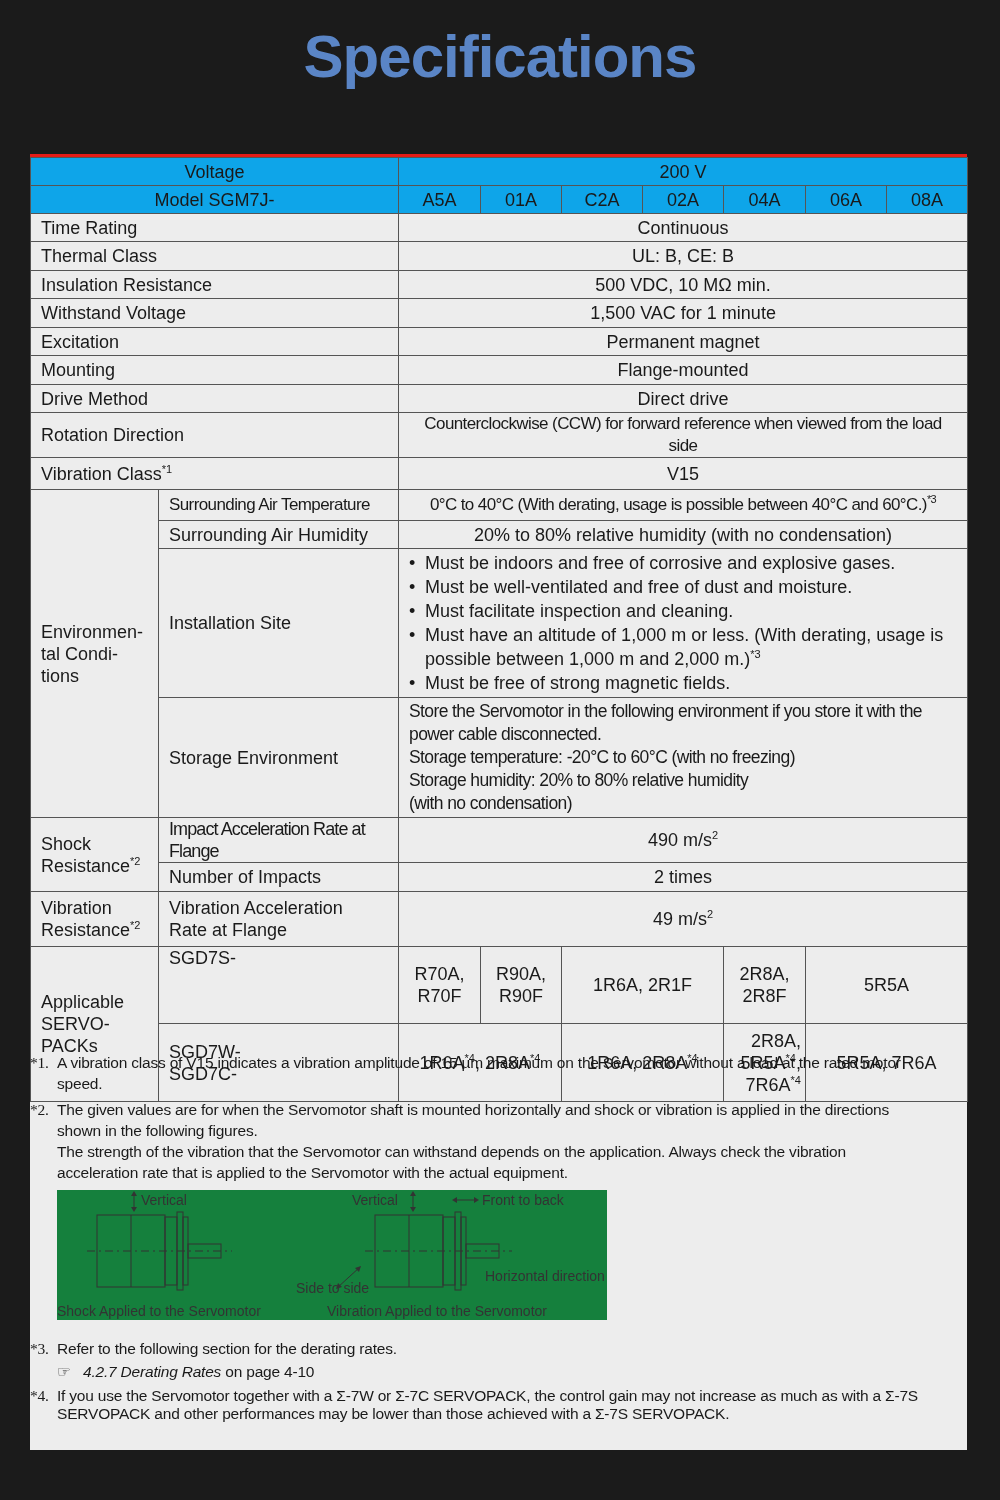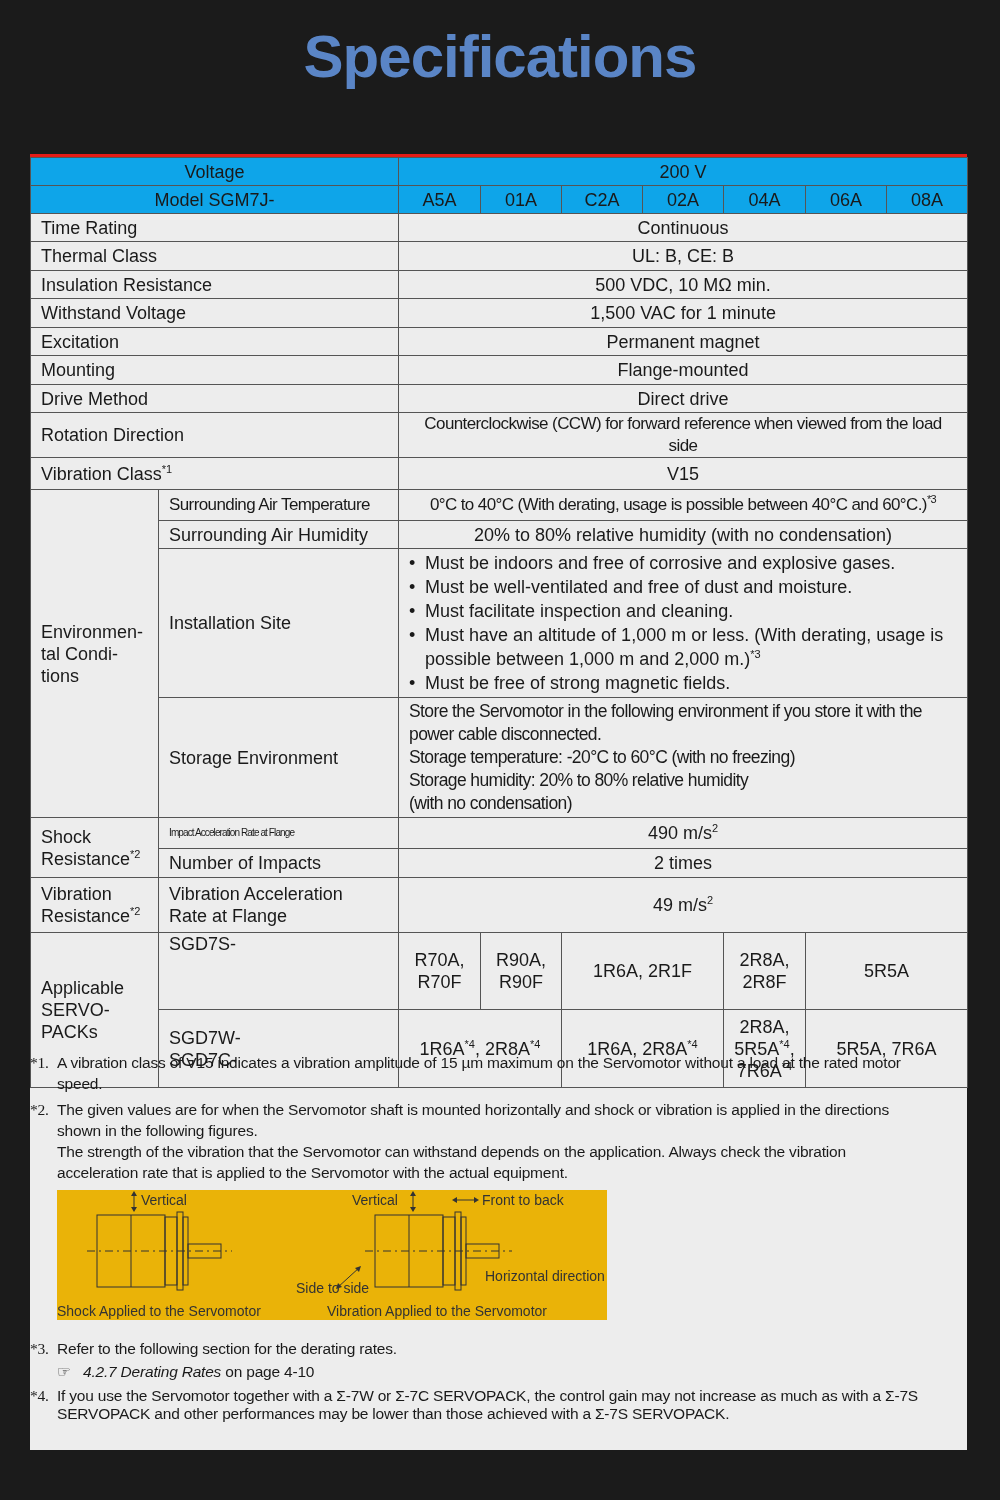--- a/index.html
+++ b/index.html
@@ -7,29 +7,29 @@
          font-family:"Liberation Sans", sans-serif; color:#1a1a1a; }
   .title { position:absolute; top:22px; left:0; width:1000px; text-align:center;
            font-family:"Liberation Sans", sans-serif; font-weight:bold; font-size:60px; color:#5a85c6; letter-spacing:-1px; }
   .sheet { position:absolute; left:30px; top:154px; width:937px; height:1296px; background:#ededed; }
   .redline { position:absolute; left:30px; top:154px; width:937px; height:3px; background:#e41b17; }
   table.spec { position:absolute; left:30px; top:157px; width:937px; border-collapse:collapse; table-layout:fixed; font-size:18px; }
   table.spec td { border:1px solid #555; padding:0 10px; vertical-align:middle; line-height:22px; }
   table.spec tr.hdr td { background:#0ea5e9; text-align:center; }
   .c { text-align:center; }
   .cond { font-size:17px; letter-spacing:-0.6px; }
-  .narrow { font-size:10px; letter-spacing:-0.9px; }
+  .narrow { font-size:18px; letter-spacing:-0.9px; }
   sup { font-size:11px; line-height:0; }
   ul.site { margin:0; padding:0; list-style:none; }
   ul.site li { position:relative; padding-left:16px; line-height:24px; }
   ul.site li::before { content:"•"; position:absolute; left:0; }
   .notes { position:absolute; left:30px; top:1052px; width:900px; font-size:15.5px; line-height:21px; color:#1a1a1a; letter-spacing:-0.2px; }
   .note { position:relative; padding-left:27px; margin-bottom:5px; }
   .note .mark { position:absolute; left:0; top:0; font-family:"Liberation Serif", serif; }
-  .fig { position:absolute; left:57px; top:1190px; width:550px; height:130px; background:#eab308; }
+  .fig { position:absolute; left:57px; top:1190px; width:550px; height:130px; background:#15803d; }
   .fig svg text { font-family:"Liberation Sans", sans-serif; font-size:14px; fill:#333; }
   .ref { padding-left:0; margin-top:2px; }
   .ref i { font-style:italic; }
 </style>
 </head>
 <body>
 
 <div class="title">Specifications</div>
 <div class="sheet"></div>
 <div class="redline"></div>
@@ -164,21 +164,21 @@
     <td>
       <div>SGD7W-</div>
       <div>SGD7C-</div>
     </td>
     <td colspan="2" class="c">
       <span>1R6A</span><sup>*4</sup>, <span>2R8A</span><sup>*4</sup>
     </td>
     <td colspan="2" class="c">
       <span>1R6A, 2R8A</span><sup>*4</sup>
     </td>
-    <td class="c" style="padding:0 4px;">
+    <td class="c" style="padding:0 4px;text-align:right;">
       <div>2R8A,</div>
       <div><span>5R5A</span><sup>*4</sup>,</div>
       <div><span>7R6A</span><sup>*4</sup></div>
     </td>
     <td colspan="2" class="c">5R5A, 7R6A</td>
   </tr>
 </tbody>
   </table>
 
 <div class="notes">

